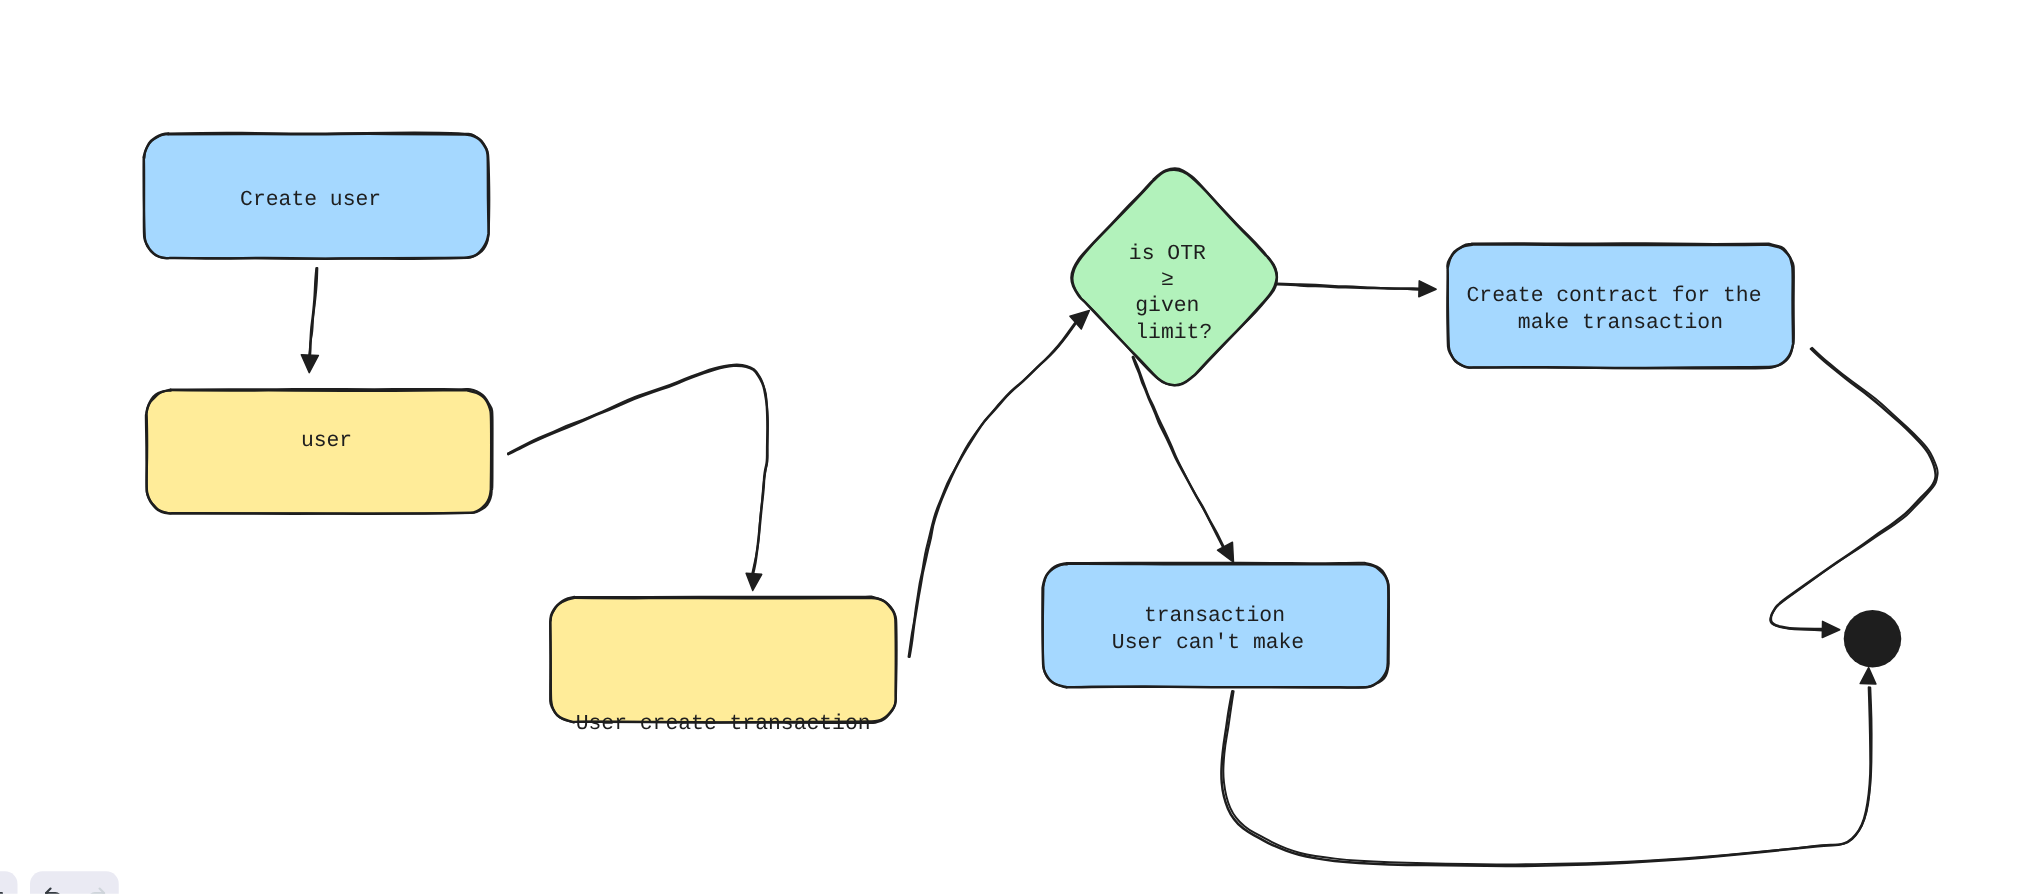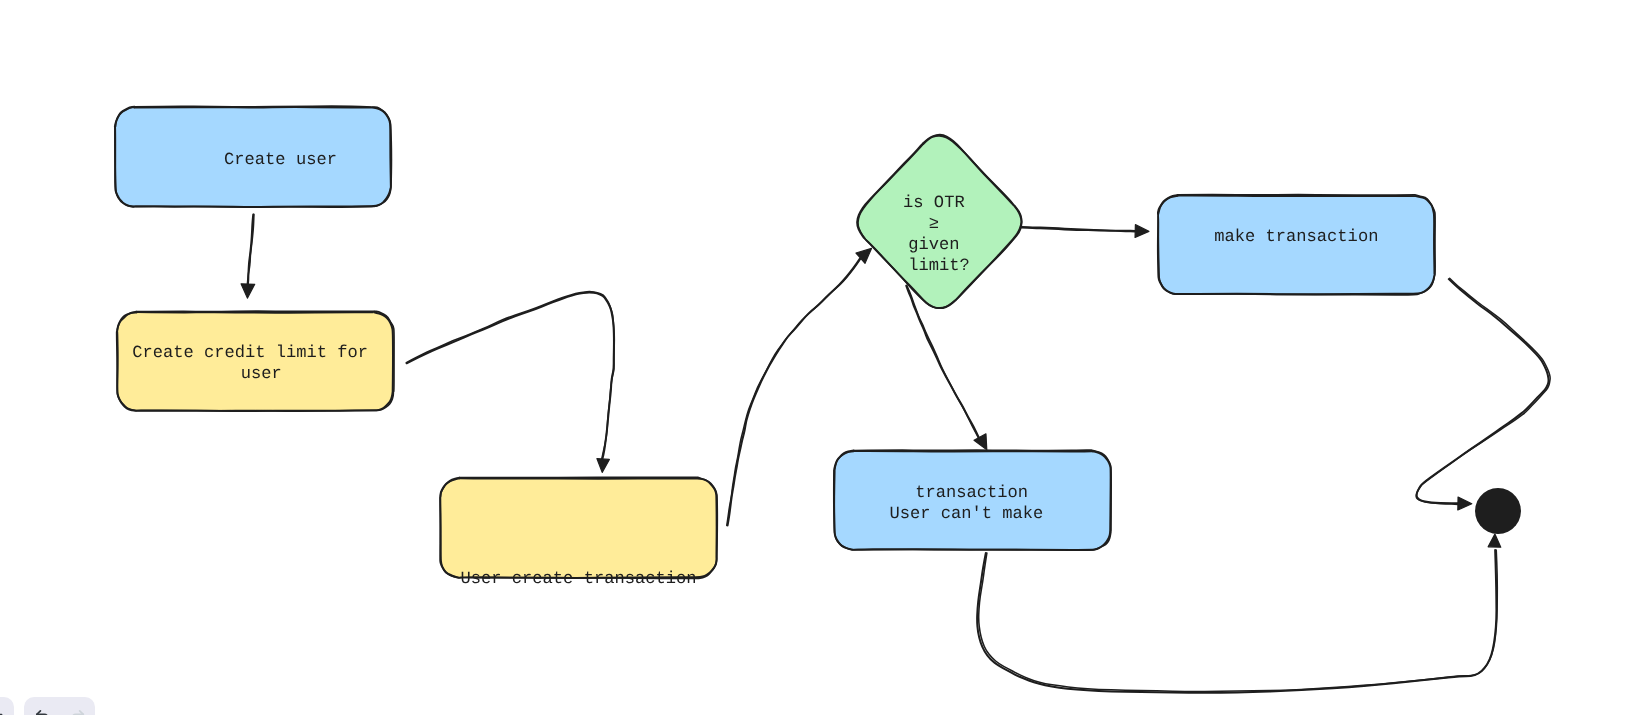--- a/index.html
+++ b/index.html
@@ -71,25 +71,25 @@
     <path d="M974.02 440.17 L986.80 449.80 L985.96 433.82 Z" fill="#1e1e1e" stroke="#1e1e1e" stroke-width="1.2" stroke-linecap="round" stroke-linejoin="round"></path>
     <path d="M1448.79 279.12 Q1456.08 286.16 1460.05 289.47 Q1464.03 292.78 1468.15 296.12 Q1472.28 299.46 1476.57 302.92 Q1480.85 306.38 1485.65 309.81 Q1490.46 313.25 1495.11 316.93 Q1499.77 320.62 1504.61 324.93 Q1509.45 329.23 1514.66 333.61 Q1519.87 337.99 1525.14 343.00 Q1530.41 348.01 1535.64 353.69 Q1540.86 359.37 1542.84 362.99 Q1544.81 366.62 1546.04 369.60 Q1547.27 372.58 1547.80 374.98 Q1548.32 377.39 1548.49 379.44 Q1548.66 381.49 1548.07 383.47 Q1547.49 385.45 1546.26 387.45 Q1545.04 389.45 1543.23 391.53 Q1541.42 393.61 1539.12 395.79 Q1536.81 397.97 1533.92 401.13 Q1531.02 404.29 1527.67 407.68 Q1524.32 411.06 1521.29 413.41 Q1518.26 415.76 1514.83 418.38 Q1511.40 421.00 1507.57 423.47 Q1503.73 425.95 1499.58 429.03 Q1495.42 432.11 1490.72 435.41 Q1486.02 438.72 1480.65 442.35 Q1475.27 445.97 1469.60 449.92 Q1463.93 453.87 1457.30 458.46 Q1450.67 463.05 1443.97 467.74 Q1437.28 472.44 1429.62 478.05 Q1421.97 483.66 1420.61 485.89 Q1419.25 488.11 1418.17 489.94 Q1417.08 491.76 1416.88 493.15 Q1416.67 494.53 1416.73 495.84 Q1416.79 497.14 1417.83 498.28 Q1418.86 499.42 1420.53 500.11 Q1422.20 500.80 1425.10 501.46 Q1428.00 502.11 1431.75 502.51 Q1435.50 502.90 1440.44 502.93 Q1445.39 502.96 1451.73 503.13 L1458.06 503.29" fill="none" stroke="#1e1e1e" stroke-width="2" stroke-linecap="round" stroke-linejoin="round"></path>
     <path d="M1449.61 278.25 Q1456.88 285.37 1460.73 288.46 Q1464.59 291.56 1468.93 295.11 Q1473.27 298.67 1477.62 302.00 Q1481.96 305.33 1486.57 308.69 Q1491.19 312.05 1496.05 315.62 Q1500.92 319.20 1505.59 323.41 Q1510.26 327.63 1515.38 332.30 Q1520.50 336.96 1525.93 341.98 Q1531.36 347.00 1536.78 352.71 Q1542.19 358.42 1544.22 362.26 Q1546.26 366.10 1547.55 369.03 Q1548.84 371.97 1549.59 374.65 Q1550.33 377.32 1550.05 379.45 Q1549.77 381.58 1549.30 383.87 Q1548.83 386.15 1547.64 387.96 Q1546.46 389.77 1544.45 392.03 Q1542.44 394.29 1540.21 396.83 Q1537.98 399.37 1535.15 402.19 Q1532.33 405.02 1528.92 408.68 Q1525.51 412.34 1522.45 414.67 Q1519.39 417.00 1516.00 419.40 Q1512.62 421.80 1508.58 424.38 Q1504.55 426.96 1500.32 429.80 Q1496.09 432.65 1491.00 436.08 Q1485.90 439.51 1480.86 442.77 Q1475.81 446.02 1469.72 450.02 Q1463.63 454.02 1457.48 458.56 Q1451.32 463.10 1444.26 468.11 Q1437.20 473.12 1429.78 478.63 Q1422.36 484.14 1420.84 485.91 Q1419.31 487.67 1418.40 489.72 Q1417.49 491.78 1416.82 493.25 Q1416.15 494.72 1416.20 496.18 Q1416.26 497.63 1417.27 498.69 Q1418.28 499.74 1420.33 500.50 Q1422.38 501.26 1425.08 501.93 Q1427.77 502.59 1431.45 503.02 Q1435.13 503.45 1440.20 503.61 Q1445.27 503.76 1451.63 504.09 L1457.99 504.41" fill="none" stroke="#1e1e1e" stroke-width="1.55" stroke-linecap="round" stroke-linejoin="round"></path>
     <path d="M1457.82 510.02 L1471.80 503.80 L1458.05 497.09 Z" fill="#1e1e1e" stroke="#1e1e1e" stroke-width="1.2" stroke-linecap="round" stroke-linejoin="round"></path>
     <path d="M985.83 552.96 Q982.99 567.64 982.01 574.86 Q981.03 582.09 979.94 588.90 Q978.85 595.71 978.16 602.21 Q977.47 608.72 977.22 614.76 Q976.97 620.80 977.43 626.40 Q977.88 632.00 979.16 637.24 Q980.44 642.48 982.37 646.93 Q984.30 651.38 987.29 655.45 Q990.29 659.53 994.45 662.67 Q998.61 665.82 1002.96 668.09 Q1007.31 670.36 1011.38 672.65 Q1015.46 674.95 1019.61 676.76 Q1023.76 678.58 1028.78 680.46 Q1033.80 682.34 1039.24 683.74 Q1044.67 685.13 1051.82 686.50 Q1058.97 687.86 1067.58 688.75 Q1076.19 689.63 1087.17 690.35 Q1098.14 691.06 1111.45 691.52 Q1124.77 691.98 1140.77 692.08 Q1156.77 692.17 1172.72 692.49 Q1188.67 692.81 1204.59 692.81 Q1220.50 692.81 1236.74 692.46 Q1252.98 692.10 1269.28 691.58 Q1285.58 691.05 1301.41 690.11 Q1317.25 689.17 1333.09 688.26 Q1348.94 687.34 1363.84 686.00 Q1378.74 684.65 1393.40 683.24 Q1408.07 681.83 1421.77 680.33 Q1435.48 678.84 1448.31 677.53 Q1461.15 676.22 1466.02 676.20 Q1470.89 676.18 1474.72 674.93 Q1478.54 673.67 1481.56 670.88 Q1484.57 668.10 1487.13 664.26 Q1489.68 660.42 1491.32 654.89 Q1492.96 649.36 1494.07 642.40 Q1495.19 635.43 1495.83 627.09 Q1496.48 618.75 1496.42 608.80 Q1496.36 598.85 1496.16 587.33 Q1495.96 575.82 1495.55 562.90 L1495.14 549.98" fill="none" stroke="#1e1e1e" stroke-width="2" stroke-linecap="round" stroke-linejoin="round"></path>
     <path d="M986.90 552.99 Q984.61 567.75 983.62 575.13 Q982.64 582.50 981.40 589.27 Q980.17 596.04 979.54 602.46 Q978.91 608.88 978.73 614.76 Q978.55 620.65 979.23 626.31 Q979.91 631.96 981.11 636.97 Q982.30 641.98 984.21 646.23 Q986.11 650.48 988.88 654.09 Q991.65 657.70 995.65 661.01 Q999.66 664.31 1004.13 666.57 Q1008.60 668.83 1012.39 670.96 Q1016.18 673.09 1020.54 675.17 Q1024.90 677.26 1029.42 678.97 Q1033.95 680.68 1039.51 682.18 Q1045.08 683.67 1052.28 684.79 Q1059.48 685.90 1068.18 686.90 Q1076.88 687.90 1087.59 688.65 Q1098.31 689.39 1111.50 689.85 Q1124.69 690.31 1140.69 690.58 Q1156.68 690.85 1172.73 691.27 Q1188.79 691.69 1204.57 691.56 Q1220.35 691.43 1236.61 691.08 Q1252.88 690.74 1269.22 690.48 Q1285.56 690.22 1301.43 689.43 Q1317.29 688.64 1332.89 687.61 Q1348.49 686.58 1363.69 685.37 Q1378.88 684.17 1393.57 682.73 Q1408.25 681.30 1421.92 680.06 Q1435.59 678.82 1448.31 677.14 Q1461.04 675.46 1466.04 675.73 Q1471.04 676.01 1474.94 675.05 Q1478.84 674.09 1481.83 671.28 Q1484.82 668.46 1487.23 664.41 Q1489.65 660.35 1491.56 655.09 Q1493.47 649.83 1494.55 642.71 Q1495.63 635.58 1496.32 627.08 Q1497.02 618.58 1497.15 608.65 Q1497.28 598.72 1497.29 587.31 Q1497.30 575.89 1496.77 562.94 L1496.24 550.00" fill="none" stroke="#1e1e1e" stroke-width="1.55" stroke-linecap="round" stroke-linejoin="round"></path>
     <path d="M1500.76 547.26 L1494.90 534.10 L1488.14 546.81 Z" fill="#1e1e1e" stroke="#1e1e1e" stroke-width="1.2" stroke-linecap="round" stroke-linejoin="round"></path>
   </svg>
 
 <div id="labels">
-    <div class="node-label" style="left: 115px; width: 267px; top: 150.4px; padding-left: 32px;"><div class="node-line" style="display: block;">Create user</div></div>
-    <div class="node-label" style="left: 117px; width: 276.5px; top: 343.4px;"><div class="node-line" style="display: block;">Create credit limit for </div><div class="node-line" style="display: block; padding-left: 12px;">user</div></div>
+    <div class="node-label" style="left: 115px; width: 267px; top: 150.4px;"><div class="node-line" style="display: block;">Create user</div></div>
+    <div class="node-label" style="left: 117px; width: 276.5px; top: 343.4px;"><div class="node-line" style="display: block; padding-left: 12px;">user</div></div>
     <div class="node-label" style="left: 440px; width: 277px; top: 521.4px;"><div class="node-line" style="display: block; margin-top: 48px;">User create transaction</div></div>
     <div class="node-label" style="left: 857.5px; width: 163px; top: 193px;"><div class="node-line" style="display: block;">is OTR </div><div class="node-line" style="display: block;">≥ </div><div class="node-line" style="display: block;">given </div><div class="node-line" style="display: block;">limit?</div></div>
-    <div class="node-label" style="left: 1158px; width: 276.7px; top: 226.7px;"><div class="node-line" style="display: block;">make transaction</div></div>
+    <div class="node-label" style="left: 1158px; width: 276.7px; top: 226.7px;"><div class="node-line" style="display: block;">Create contract for the </div><div class="node-line" style="display: block;">make transaction</div></div>
     <div class="node-label" style="left: 833px; width: 277.1px; top: 483.3px;"><div class="node-line" style="display: block;">transaction</div><div class="node-line" style="display: block;">User can't make </div></div>
   </div>
 
 <div class="island" style="left:-26px; top:697px; width:40px; height:44px; border-radius:10px; overflow:hidden;">
   <svg style="position:absolute;left:14px;top:8.7px;" width="17.1" height="17.1" viewBox="0 0 24 24" fill="none" stroke="#343a40" stroke-width="2.4" stroke-linecap="round" stroke-linejoin="round">
     <path d="M5 12 h14"></path>
   </svg>
 </div>
 <div class="island" style="left:24px; top:696.8px; width:71px; height:44px; border-radius:10px;">
   <svg class="tb-icon" style="position:absolute;left:9.6px;top:11.2px;" width="17.1" height="17.1" viewBox="0 0 24 24" fill="none" stroke="#343a40" stroke-width="2.4" stroke-linecap="round" stroke-linejoin="round">

